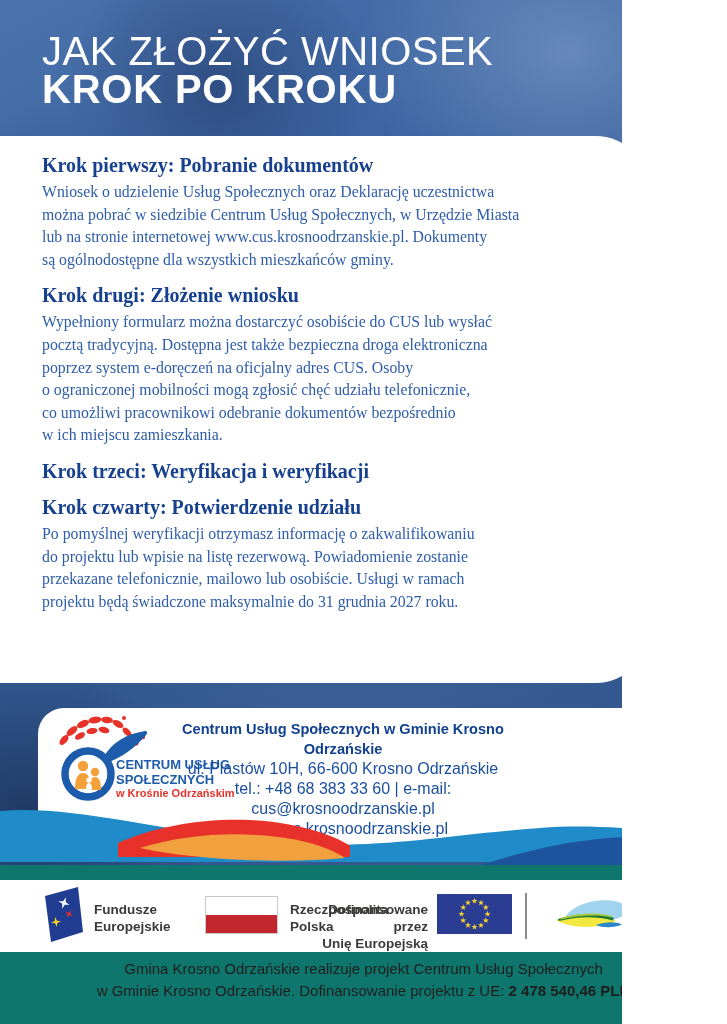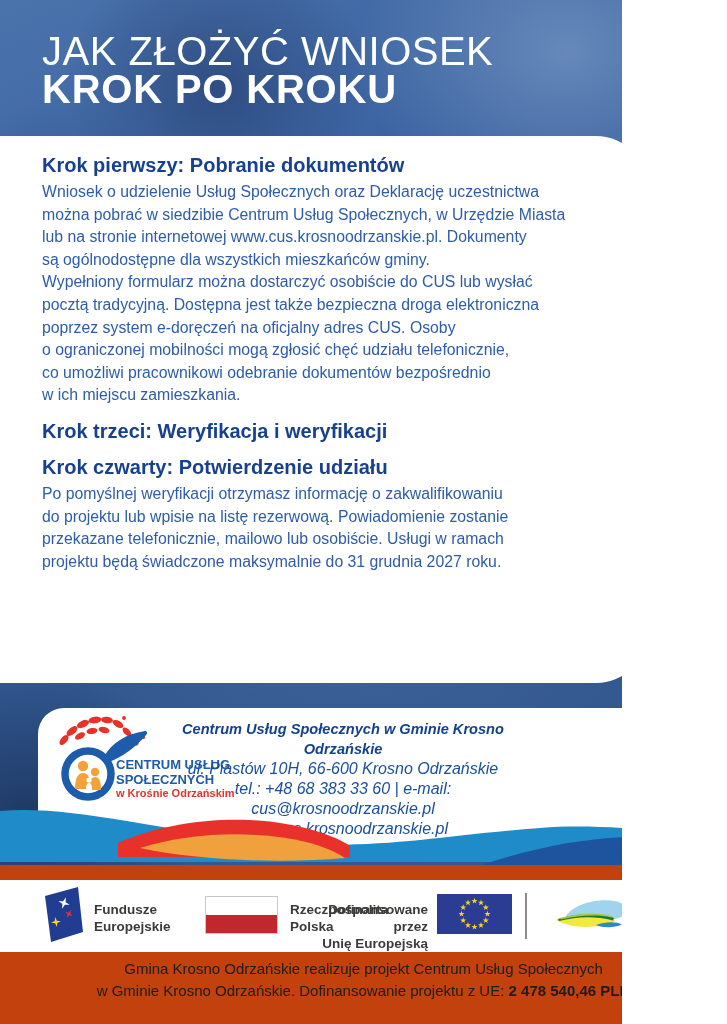--- a/index.html
+++ b/index.html
@@ -1,19 +1,19 @@
 <!DOCTYPE html>
 <html><head>
 <meta charset="utf-8">
 <style>
   * { margin:0; padding:0; box-sizing:border-box; }
   html,body { background:#ffffff; }
   .page {
     position:relative; width:622px; height:1024px; overflow:hidden;
-    background:#c2410c; font-family:"Liberation Sans", sans-serif;
+    background:#0f766e; font-family:"Liberation Sans", sans-serif;
   }
   
   .photo-bg {
     position:absolute; left:0; top:0; width:727px; height:865px;
     background:
       radial-gradient(ellipse 300px 240px at 78% 6%, rgba(137,166,205,0.55), rgba(137,166,205,0) 70%),
       radial-gradient(ellipse 230px 420px at 8% 45%, rgba(18,38,78,0.5), rgba(18,38,78,0) 70%),
       radial-gradient(ellipse 420px 300px at 48% 68%, rgba(80,115,170,0.45), rgba(80,115,170,0) 72%),
       radial-gradient(ellipse 220px 200px at 30% 10%, rgba(24,44,88,0.45), rgba(24,44,88,0) 70%),
       radial-gradient(ellipse 200px 300px at 90% 45%, rgba(110,140,185,0.35), rgba(110,140,185,0) 70%),
@@ -23,36 +23,37 @@
   .title {
     position:absolute; left:42px; top:32px; z-index:4; color:#ffffff;
     line-height:38px; letter-spacing:0.5px;
   }
   .title .t1 { font-size:40px; font-weight:400; }
   .title .t2 { font-size:40px; font-weight:800; letter-spacing:0.8px; }
   .main-card {
     position:absolute; left:0; top:136px; width:648px; height:547px; z-index:3;
     background:#ffffff; border-radius:0 52px 52px 0;
     padding:18px 34px 8px 42px;
+    font-family:Liberation Serif, serif;
   }
   .step h3 {
     font-size:20px; font-weight:800; color:#17418f; margin:13px 0 4px 0;
   }
   .step:first-child h3 { margin-top:0; }
   .step p {
     font-size:15.8px; font-weight:500; color:#2d5ca9; line-height:22.6px;
     white-space:pre-line;
   }
   .footer-card {
     position:absolute; left:38px; top:708px; width:662px; height:137px; z-index:3;
     background:#ffffff; border-radius:26px;
   }
   .cus-logo { position:absolute; left:12px; top:4px; }
   .contact {
-    position:absolute; left:140px; top:11px; width:330px; text-align:center;font-style:italic;
+    position:absolute; left:140px; top:11px; width:330px; text-align:center;
   }
   .contact .org { font-size:14.6px; font-weight:700; color:#12418f; line-height:20px; }
   .contact .ln  { font-size:16px; font-weight:500; color:#1a4f9e; line-height:20px; }
   .decor { position:absolute; left:0; top:0; z-index:5; pointer-events:none; }
   
   .logos-bar { position:absolute; left:0; top:880px; width:727px; height:72px; background:#ffffff; z-index:6; }
   .logos-bar .abs { position:absolute; }
   .lg-label { font-size:13.5px; font-weight:700; color:#3a3a39; line-height:17px; }
   .eu-label { font-size:13.5px; font-weight:700; color:#3a3a39; line-height:17px; text-align:right; }
   .pl-flag { width:73px; height:38px; border:1px solid #c9c9c9; }
@@ -79,20 +80,21 @@
 
   <div class="main-card">
     <div class="step">
       <h3>Krok pierwszy: Pobranie dokumentów</h3>
       <p>Wniosek o udzielenie Usług Społecznych oraz Deklarację uczestnictwa
 można pobrać w siedzibie Centrum Usług Społecznych, w Urzędzie Miasta
 lub na stronie internetowej www.cus.krosnoodrzanskie.pl. Dokumenty
 są ogólnodostępne dla wszystkich mieszkańców gminy.</p>
     </div>
     <div class="step">
+      <h3>Krok drugi: Złożenie wniosku</h3>
       <p>Wypełniony formularz można dostarczyć osobiście do CUS lub wysłać
 pocztą tradycyjną. Dostępna jest także bezpieczna droga elektroniczna
 poprzez system e-doręczeń na oficjalny adres CUS. Osoby
 o ograniczonej mobilności mogą zgłosić chęć udziału telefonicznie,
 co umożliwi pracownikowi odebranie dokumentów bezpośrednio
 w ich miejscu zamieszkania.</p>
     </div>
     <div class="step">
       <h3>Krok trzeci: Weryfikacja i weryfikacji</h3>
     </div>

